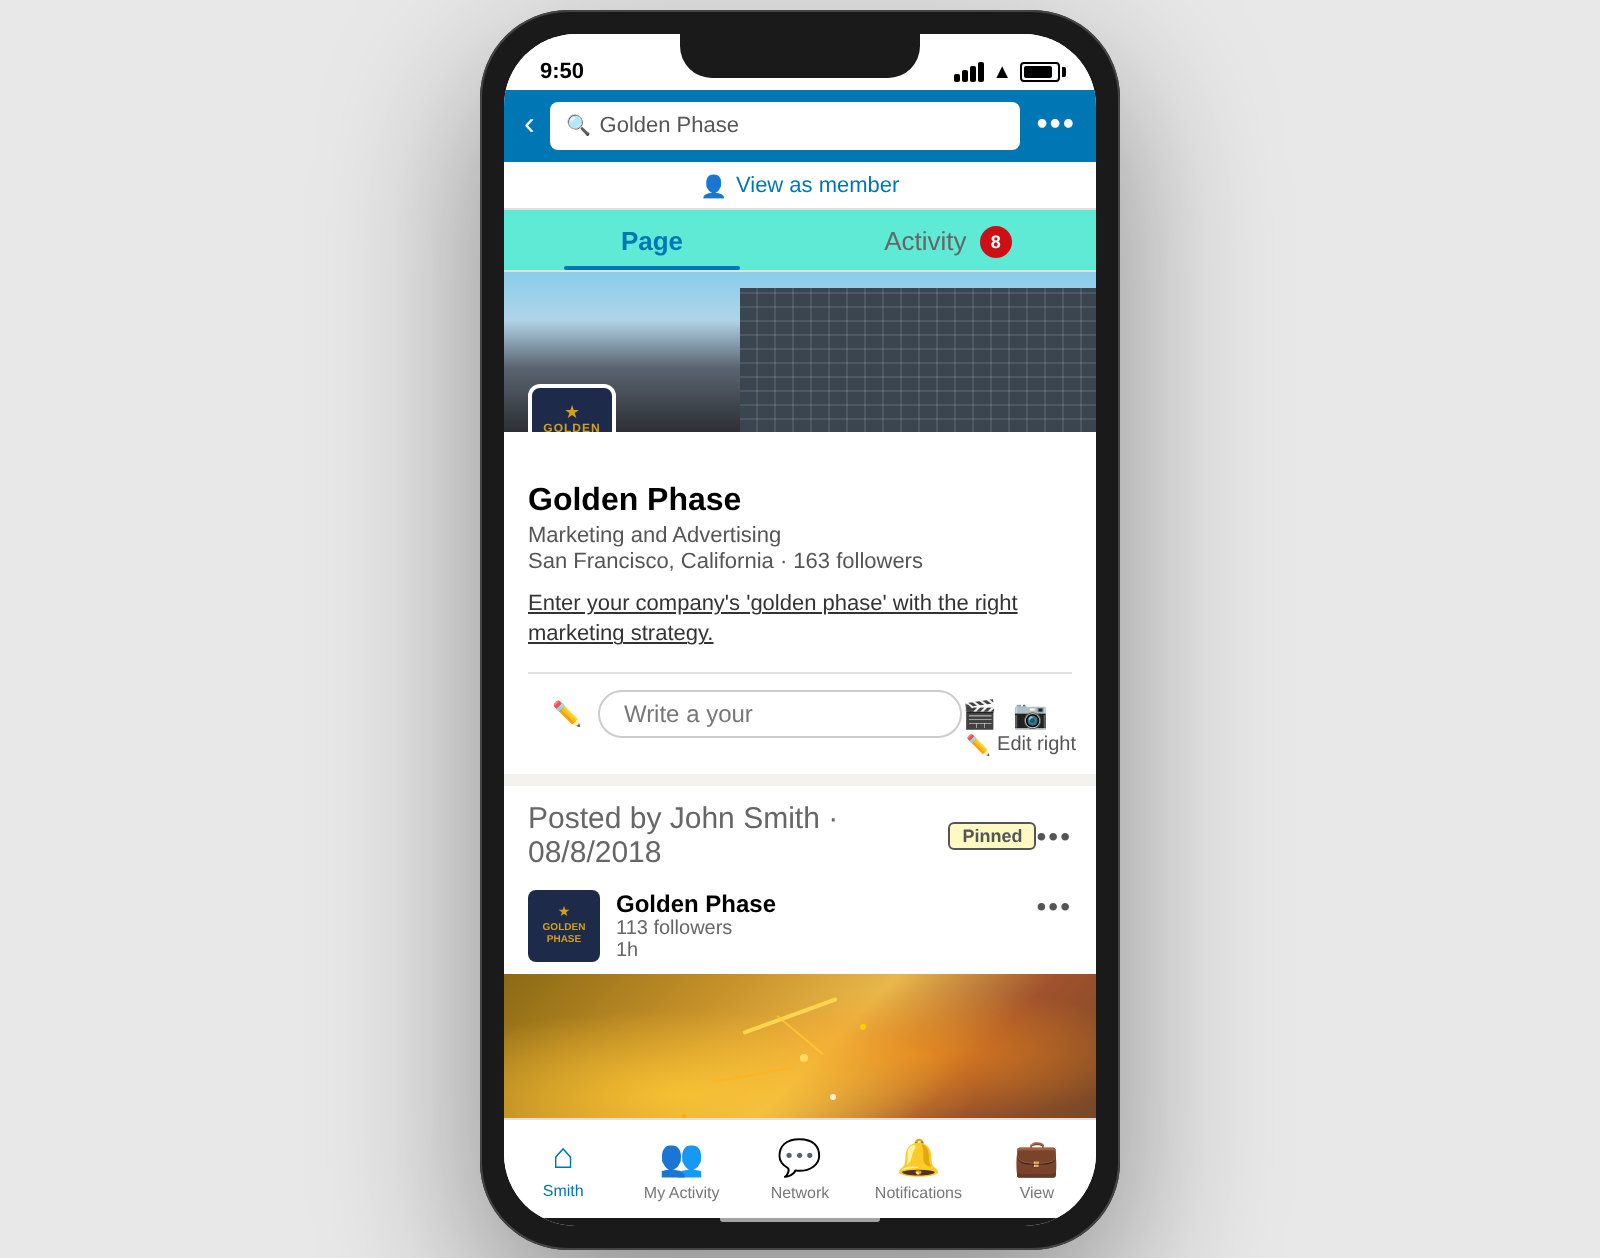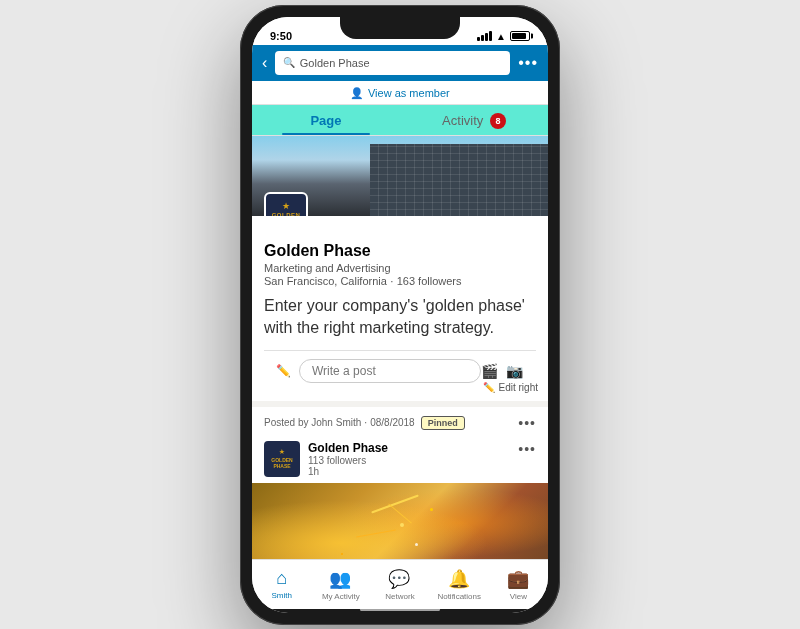--- a/index.html
+++ b/index.html
@@ -318,24 +318,25 @@
       font-size: 11px;
       color: #555;
       margin-bottom: 1px;
     }
     .company-location {
       font-size: 11px;
       color: #555;
       margin-bottom: 8px;
     }
     .company-desc {
-      font-size: 16px;
+      font-size: 11px;
       color: #333;
       line-height: 1.4;
       margin-bottom: 10px;
+      text-decoration: underline;
     }
 
     
     .post-box {
       border-top: 1px solid #e0e0e0;
       padding: 8px 12px;
       display: flex;
       align-items: center;
       justify-content: space-between;
     }
@@ -378,21 +379,21 @@
       display: flex;
       align-items: center;
       justify-content: space-between;
     }
     .post-meta-left {
       display: flex;
       align-items: center;
       gap: 6px;
     }
     .post-meta-text {
-      font-size: 10px;
+      font-size: 15px;
       color: #666;
     }
     .pinned-badge {
       background: #fef9c3;
       border: 1px solid #555;
       color: #555;
       font-size: 9px;
       padding: 1px 6px;
       border-radius: 3px;
       font-weight: 600;
@@ -585,21 +586,21 @@
             <span>Edit right</span>
           </div>
           <div class="company-name">Golden Phase</div>
           <div class="company-category">Marketing and Advertising</div>
           <div class="company-location">San Francisco, California · 163 followers</div>
           <div class="company-desc">Enter your company's 'golden phase' with the right marketing strategy.</div>
 
           <div class="post-box">
             <div class="post-input-area">
               <span class="post-icon">✏️</span>
-              <div class="post-placeholder">Write a post</div>
+              <div class="post-placeholder">Write a your</div>
             </div>
             <div class="post-media-icons">
               <span class="media-icon">🎬</span>
               <span class="media-icon">📷</span>
             </div>
           </div>
         </div>
       </div>
 
       <div class="post-item">

